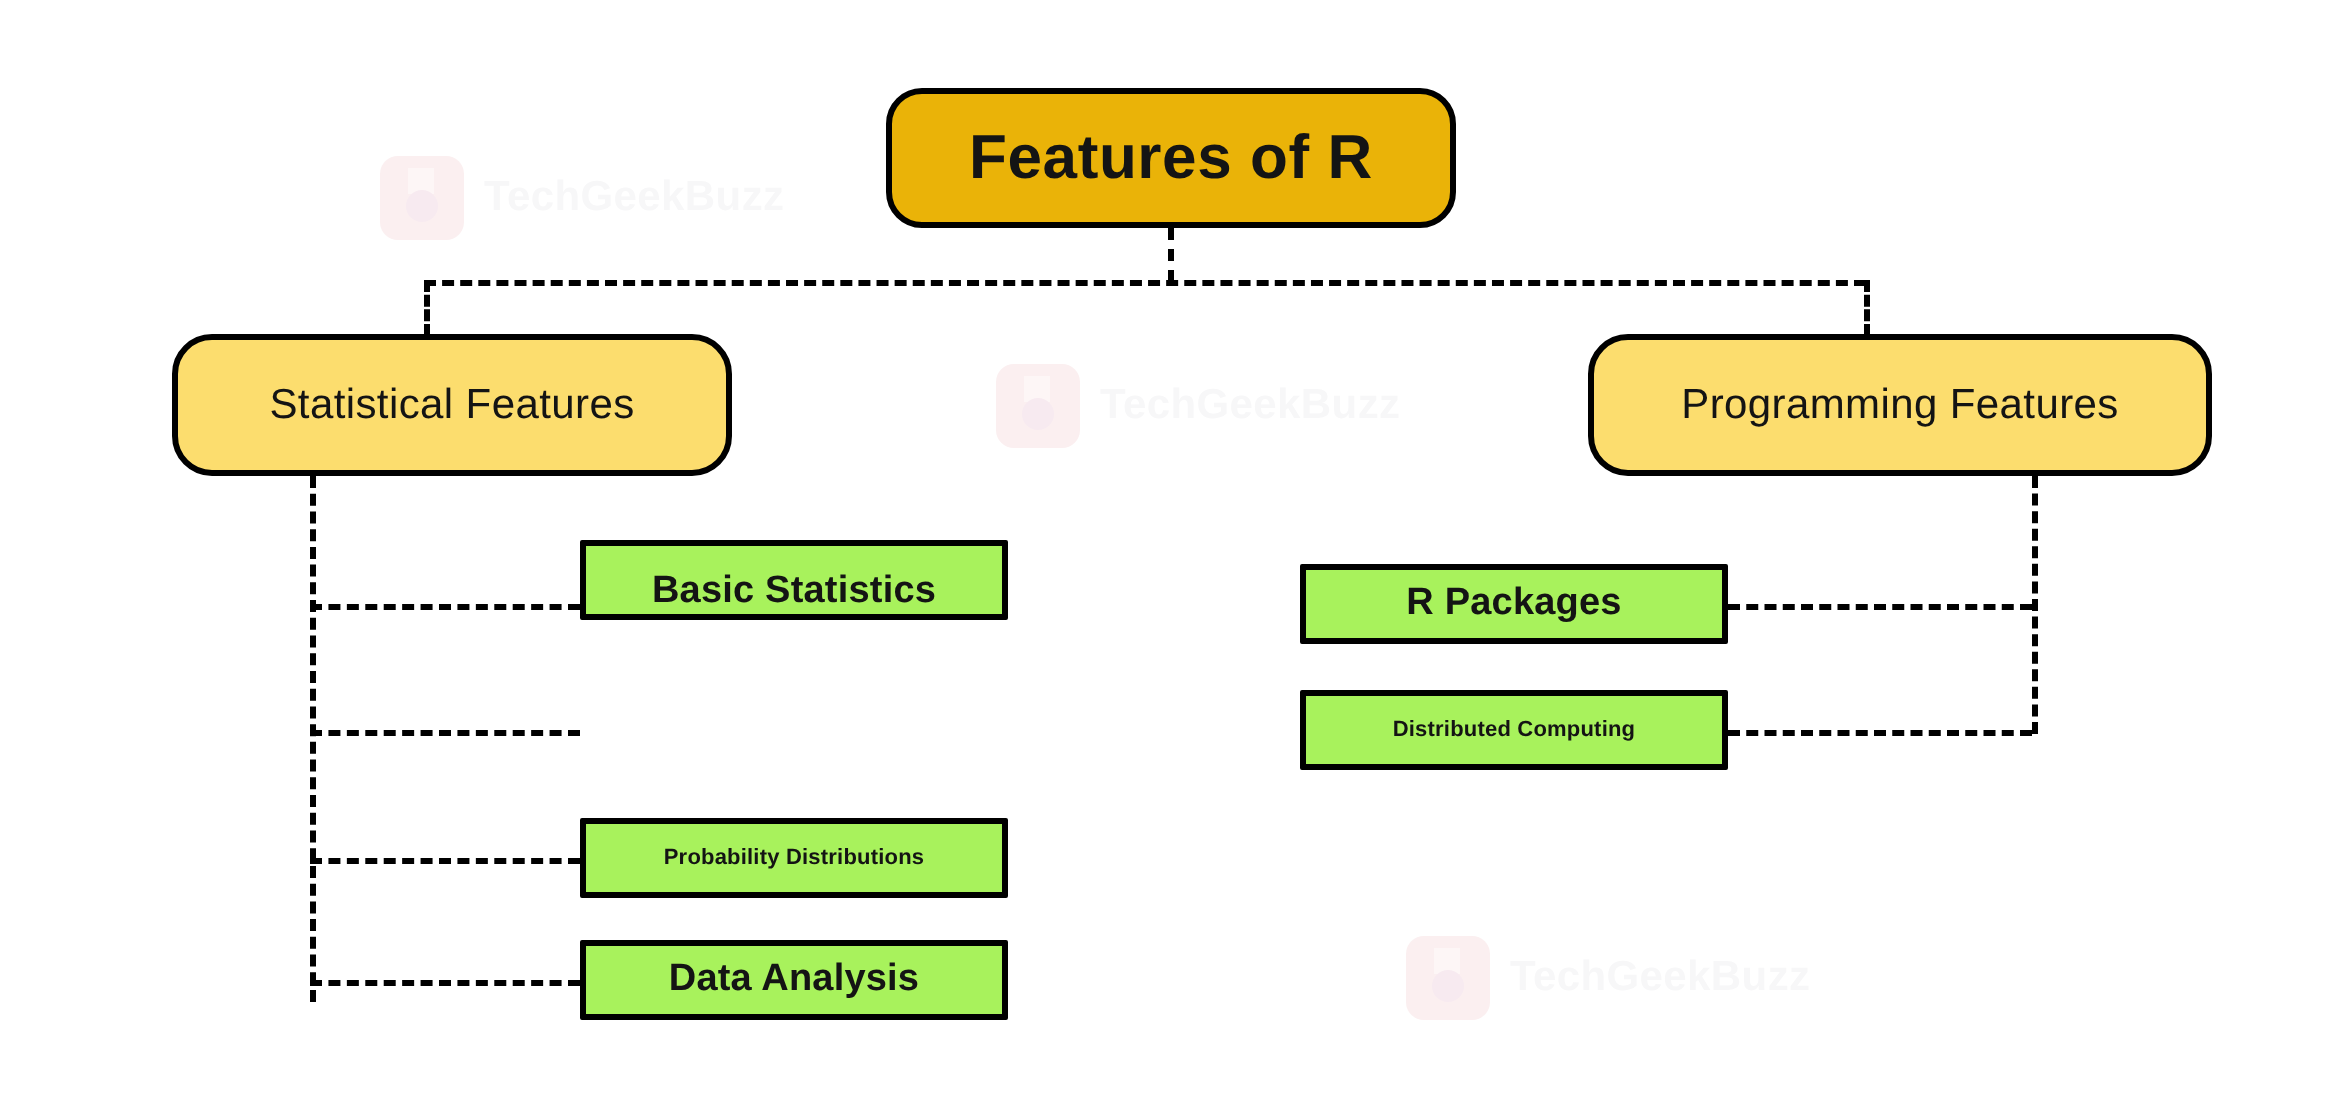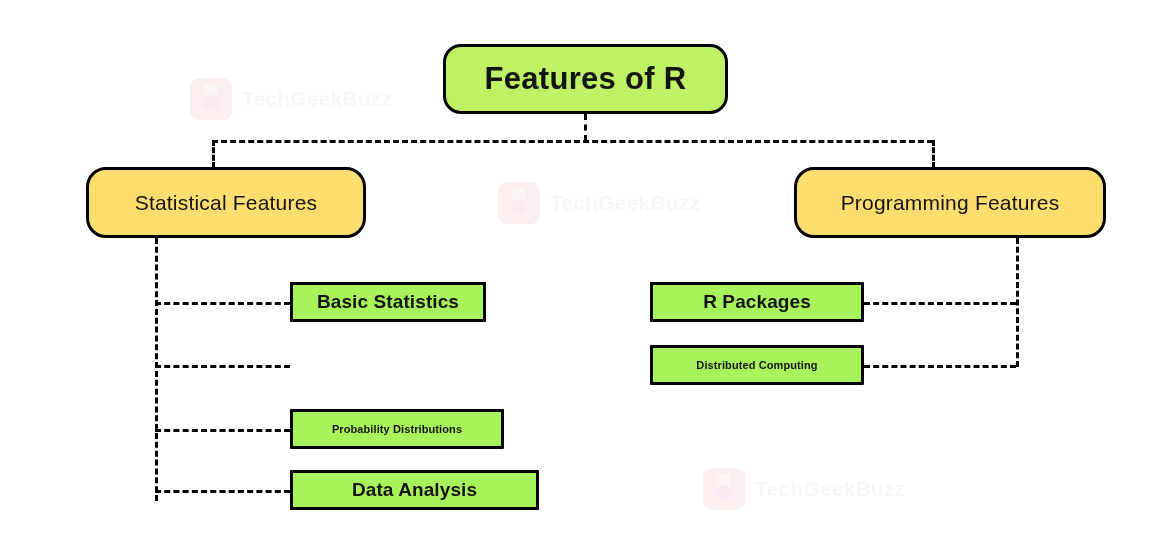--- a/index.html
+++ b/index.html
@@ -76,21 +76,21 @@
   .node {
     position: absolute;
     display: flex;
     align-items: center;
     justify-content: center;
     text-align: center;
     color: #141414;
     border: 3px solid #000000;
   }
   .node-root {
-    background: #bef264;
+    background: #eab308;
     border-radius: 18px;
     font-size: 31px;
     font-weight: 800;
     letter-spacing: .3px;
   }
   .node-branch {
     background: #fcdd6e;
     border-radius: 20px;
     font-size: 21px;
     font-weight: 400;
@@ -143,27 +143,27 @@
   </div>
 
   <div class="node node-branch" id="node-branch-0" style="left: 86px; top: 167px; width: 280px; height: 71px;">
     <span>Statistical Features</span>
   </div>
 
   <div class="node node-branch" id="node-branch-1" style="left: 794px; top: 167px; width: 312px; height: 71px;">
     <span>Programming Features</span>
   </div>
 
-  <div class="node node-leaf leaf-lg" id="node-0-0" style="left: 290px; top: 282px; width: 196px; height: 40px;">
+  <div class="node node-leaf leaf-lg" id="node-0-0" style="left: 290px; top: 270px; width: 214px; height: 40px; align-items: flex-end;">
     <span>Basic Statistics</span>
   </div>
   <div class="node node-leaf leaf-sm" id="node-0-2" style="left: 290px; top: 409px; width: 214px; height: 40px;">
     <span>Probability Distributions</span>
   </div>
-  <div class="node node-leaf leaf-lg" id="node-0-3" style="left: 290px; top: 470px; width: 249px; height: 40px;">
+  <div class="node node-leaf leaf-lg" id="node-0-3" style="left: 290px; top: 470px; width: 214px; height: 40px;">
     <span>Data Analysis</span>
   </div>
 
   <div class="node node-leaf leaf-lg" id="node-1-0" style="left: 650px; top: 282px; width: 214px; height: 40px;">
     <span>R Packages</span>
   </div>
   <div class="node node-leaf leaf-sm" id="node-1-1" style="left: 650px; top: 345px; width: 214px; height: 40px;">
     <span>Distributed Computing</span>
   </div>
 

